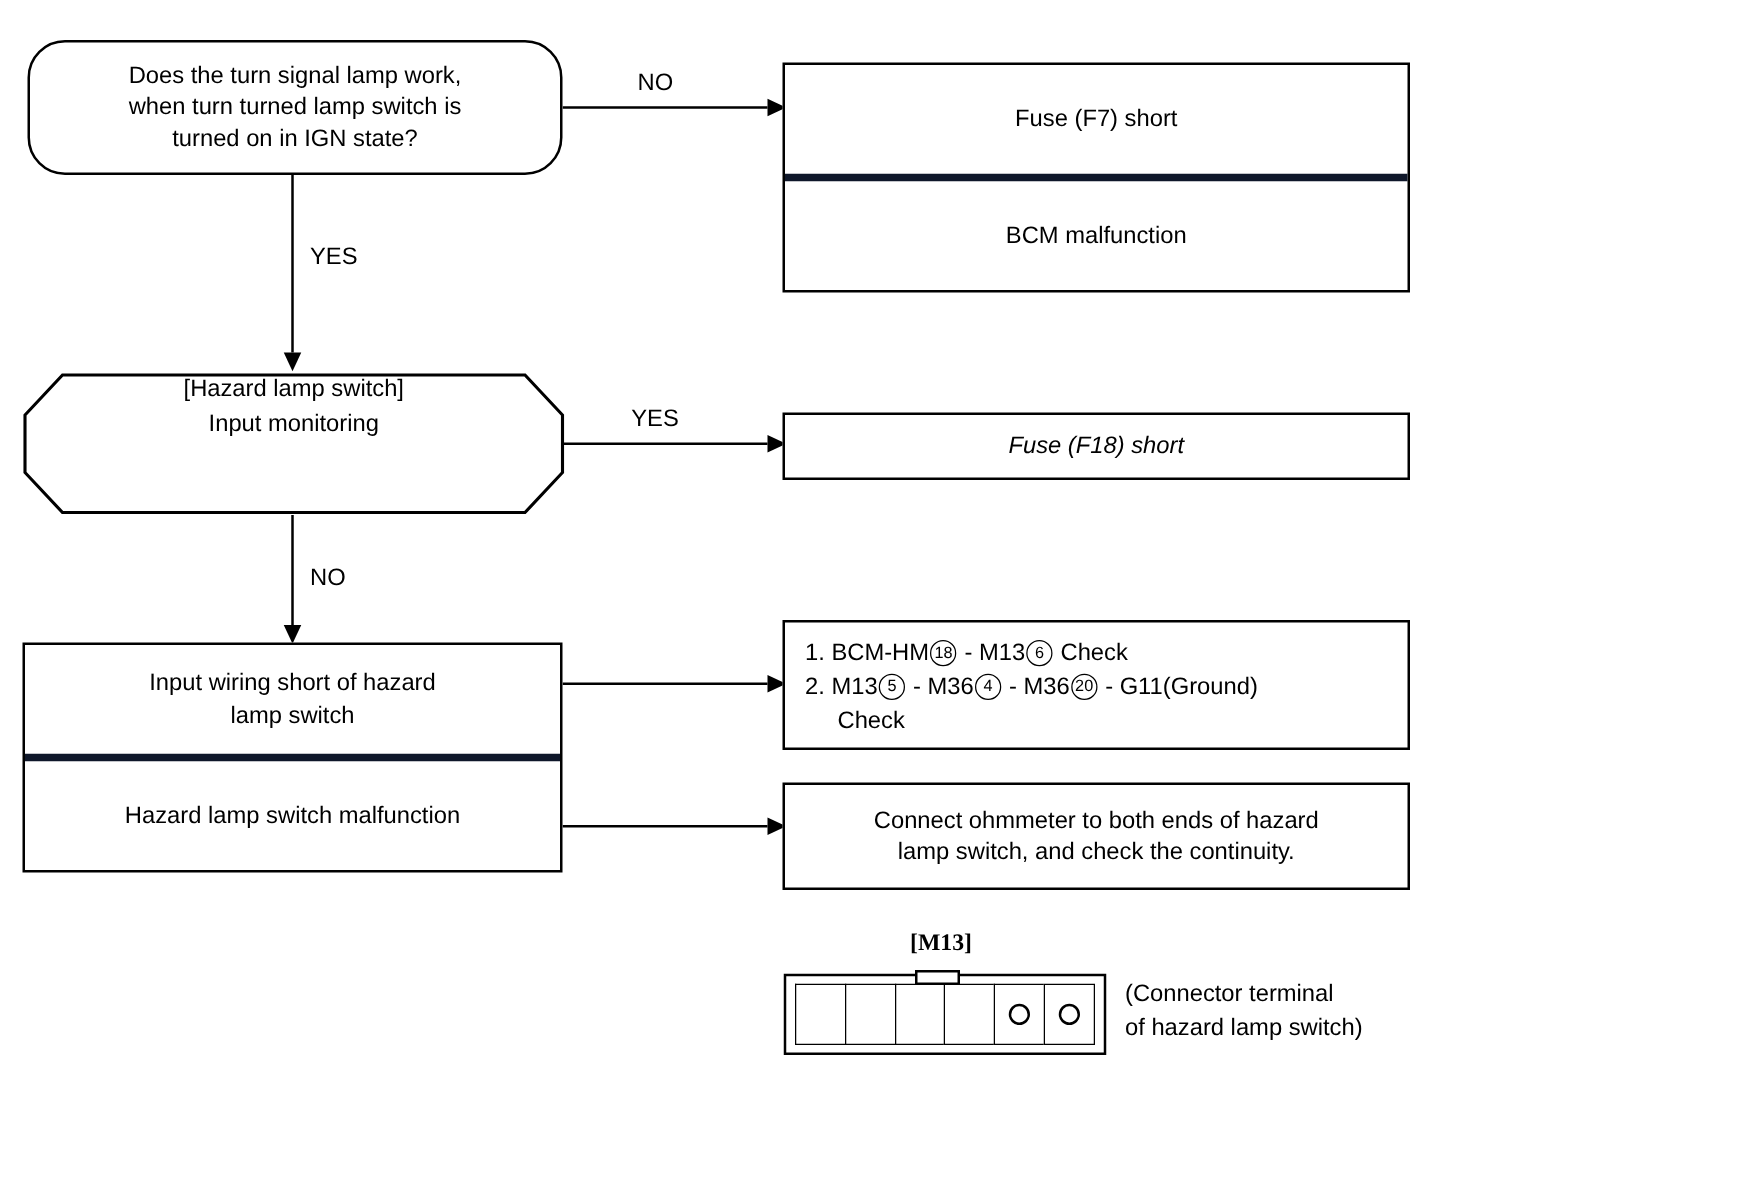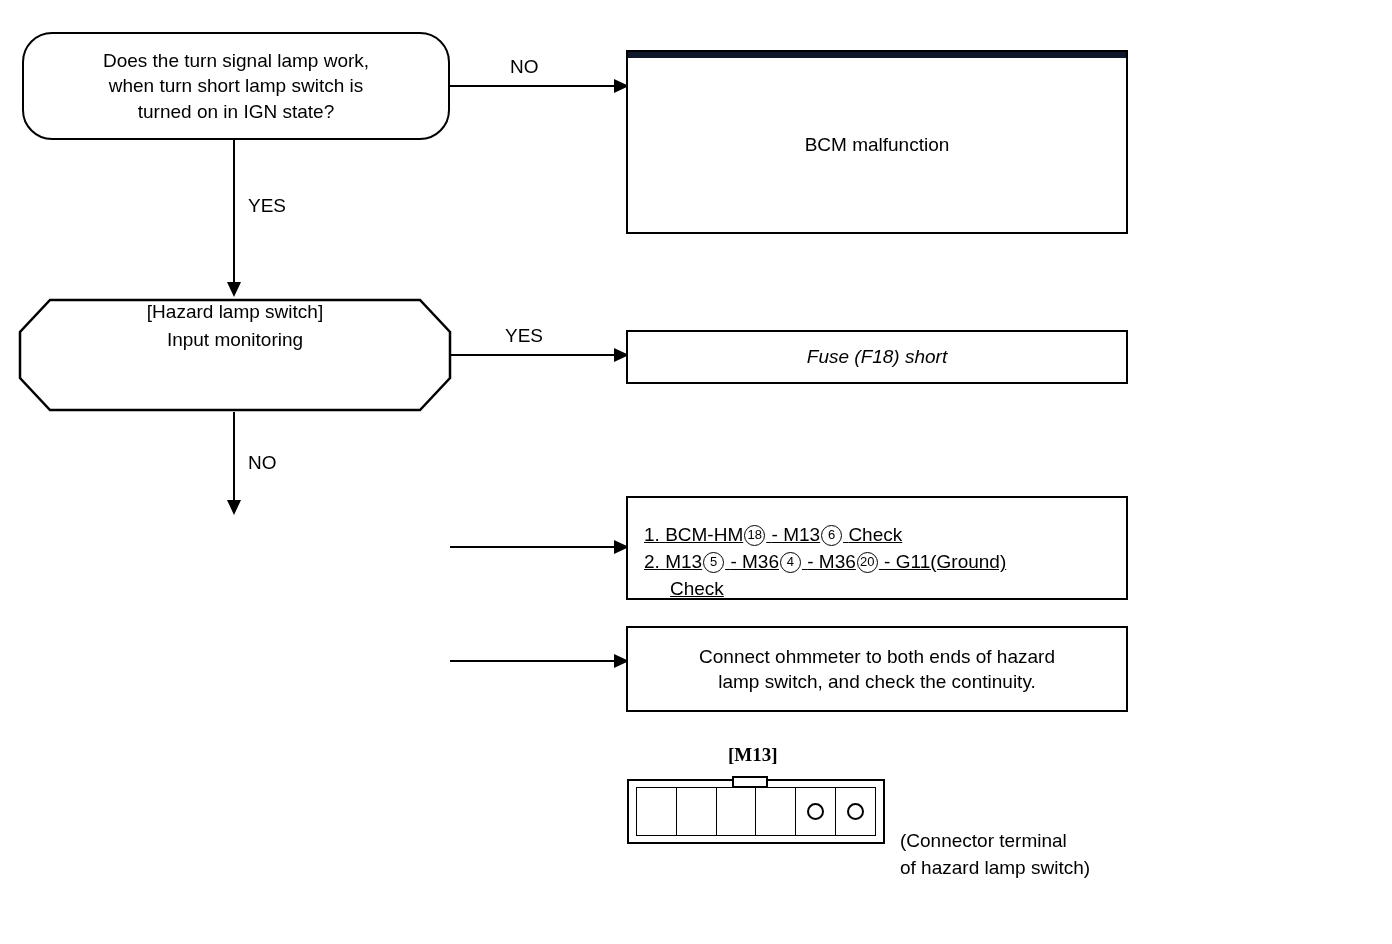--- a/index.html
+++ b/index.html
@@ -76,24 +76,23 @@
     position: absolute;
     font-size: 19px;
     white-space: nowrap;
   }
 
   .listbox {
     position: absolute;
     box-sizing: border-box;
     border: 2px solid #000;
     background: #fff;
-    padding: 24px 14px 10px 16px;
+    padding: 12px 14px 10px 16px;
     font-size: 19px;
     line-height: 1.42;
-    text-decoration: underline;
   }
   .listline { white-space: nowrap; }
   .listline.indent { padding-left: 26px; }
 
   .circnum {
     display: inline-block;
     border: 1.6px solid #000;
     border-radius: 50%;
     width: 21px;
     height: 21px;
@@ -170,35 +169,36 @@
 </style>
 </head>
 <body>
 
 <div id="canvas">
 
   <div class="node rounded" style="left:22px; top:32px; width:428px; height:108px;">
     <div class="cellrow">
       <div>
         <div>Does the turn signal lamp work,</div>
-        <div>when turn short lamp switch is</div>
+        <div>when turn turned lamp switch is</div>
         <div>turned on in IGN state?</div>
       </div>
     </div>
   </div>
 
   <div class="edge" style="left:450px; top:78px;">
     <svg width="180" height="16" viewBox="0 0 180 16">
       <line x1="0" y1="8" x2="164" y2="8" stroke="#000" stroke-width="2"></line>
       <polygon points="164,1 179,8 164,15" fill="#000"></polygon>
     </svg>
   </div>
   <div class="edgelabel" style="left:510px; top:56px;">NO</div>
 
   <div class="node" style="left:626px; top:50px; width:502px; height:184px;">
+    <div class="cellrow">Fuse (F7) short</div>
     <div class="cellrow divider-top">BCM malfunction</div>
   </div>
 
   <div class="edge" style="left:225px; top:140px;">
     <svg width="18" height="158" viewBox="0 0 18 158">
       <line x1="9" y1="0" x2="9" y2="142" stroke="#000" stroke-width="2"></line>
       <polygon points="2,142 16,142 9,157" fill="#000"></polygon>
     </svg>
   </div>
   <div class="edgelabel" style="left:248px; top:195px;">YES</div>
@@ -228,20 +228,29 @@
   </div>
 
   <div class="edge" style="left:225px; top:412px;">
     <svg width="18" height="104" viewBox="0 0 18 104">
       <line x1="9" y1="0" x2="9" y2="88" stroke="#000" stroke-width="2"></line>
       <polygon points="2,88 16,88 9,103" fill="#000"></polygon>
     </svg>
   </div>
   <div class="edgelabel" style="left:248px; top:452px;">NO</div>
 
+  <div class="node" style="left:18px; top:514px; width:432px; height:184px;">
+    <div class="cellrow">
+      <div>
+        <div>Input wiring short of hazard</div>
+        <div>lamp switch</div>
+      </div>
+    </div>
+    <div class="cellrow divider-top">Hazard lamp switch malfunction</div>
+  </div>
 
   <div class="edge" style="left:450px; top:539px;">
     <svg width="180" height="16" viewBox="0 0 180 16">
       <line x1="0" y1="8" x2="164" y2="8" stroke="#000" stroke-width="2"></line>
       <polygon points="164,1 179,8 164,15" fill="#000"></polygon>
     </svg>
   </div>
 
   <div class="edge" style="left:450px; top:653px;">
     <svg width="180" height="16" viewBox="0 0 180 16">
@@ -287,20 +296,20 @@
       <div class="conn-cell"></div>
       <div class="conn-cell">
         <span class="conn-dot"></span>
       </div>
       <div class="conn-cell">
         <span class="conn-dot"></span>
       </div>
     </div>
   </div>
 
-  <div class="conn-caption" style="left:900px; top:783px;margin-top:45px;">
+  <div class="conn-caption" style="left:900px; top:783px;">
     <div>(Connector terminal</div>
     <div>of hazard lamp switch)</div>
   </div>
 
   <div class="watermark" style="left:1266px; top:912px;">KFJB78CF</div>
 
 </div>
 
 </body></html>

